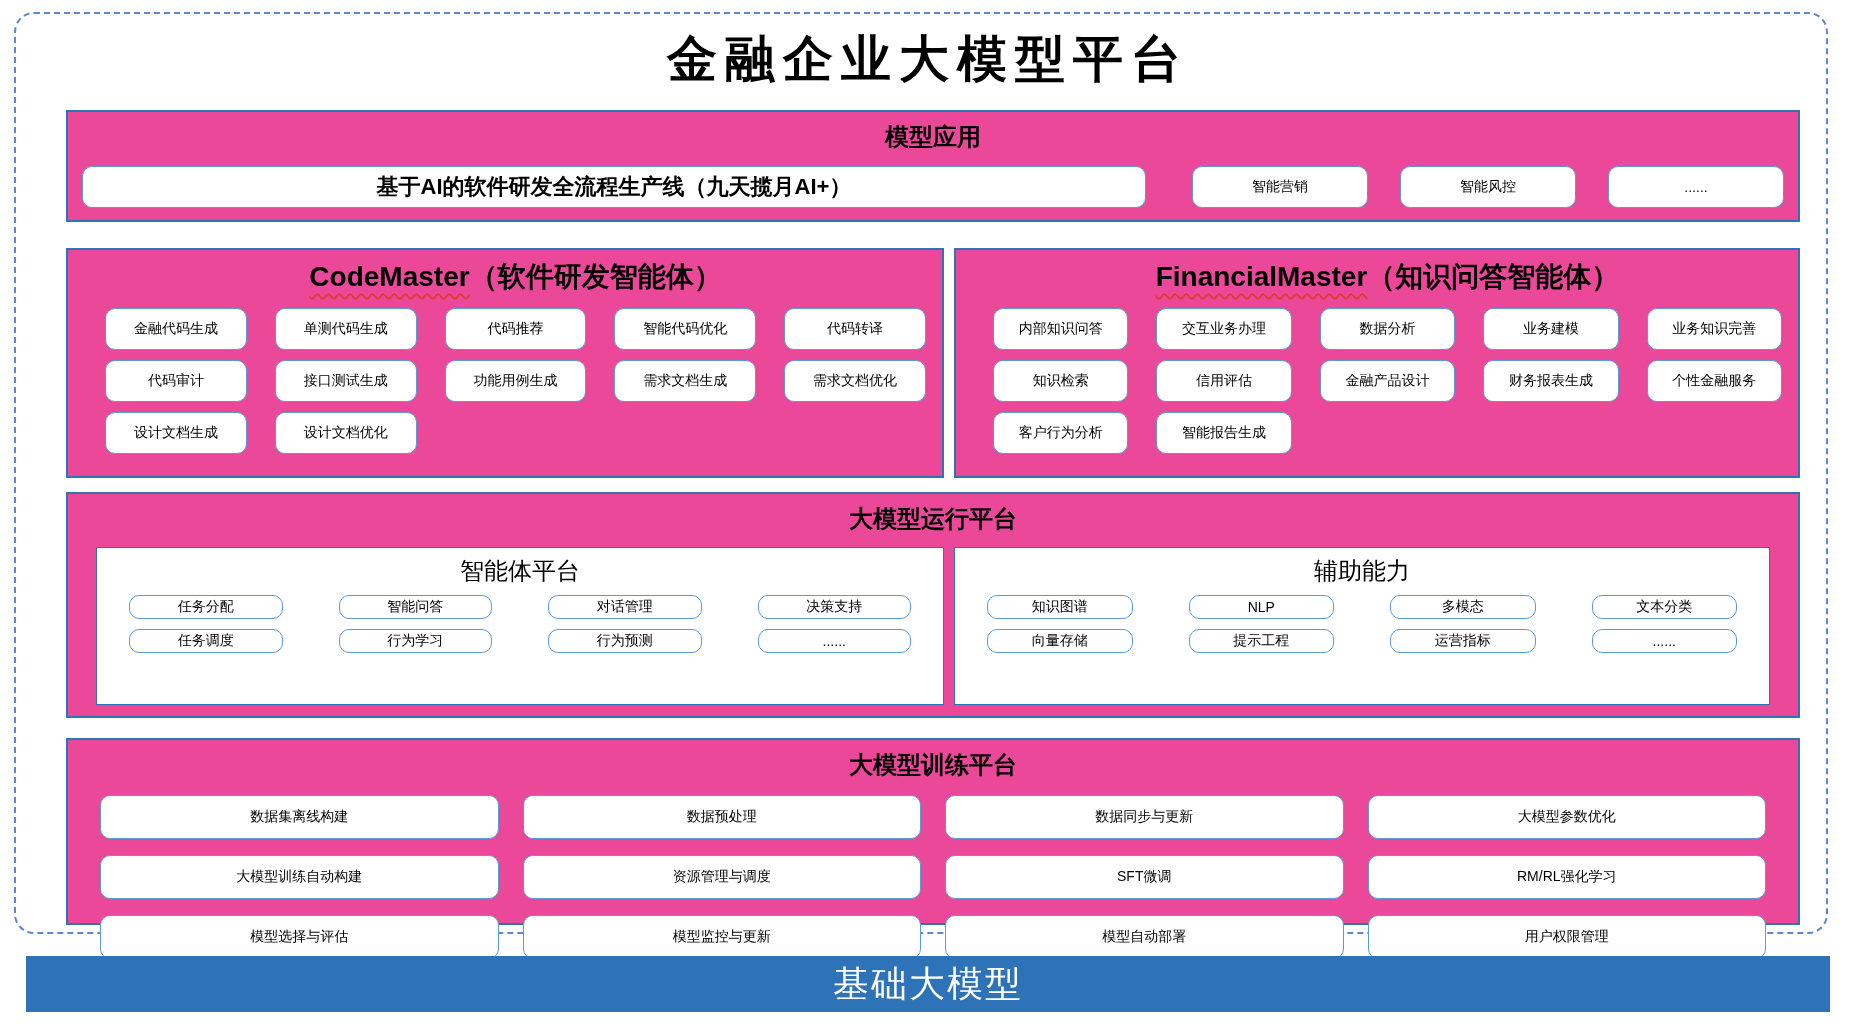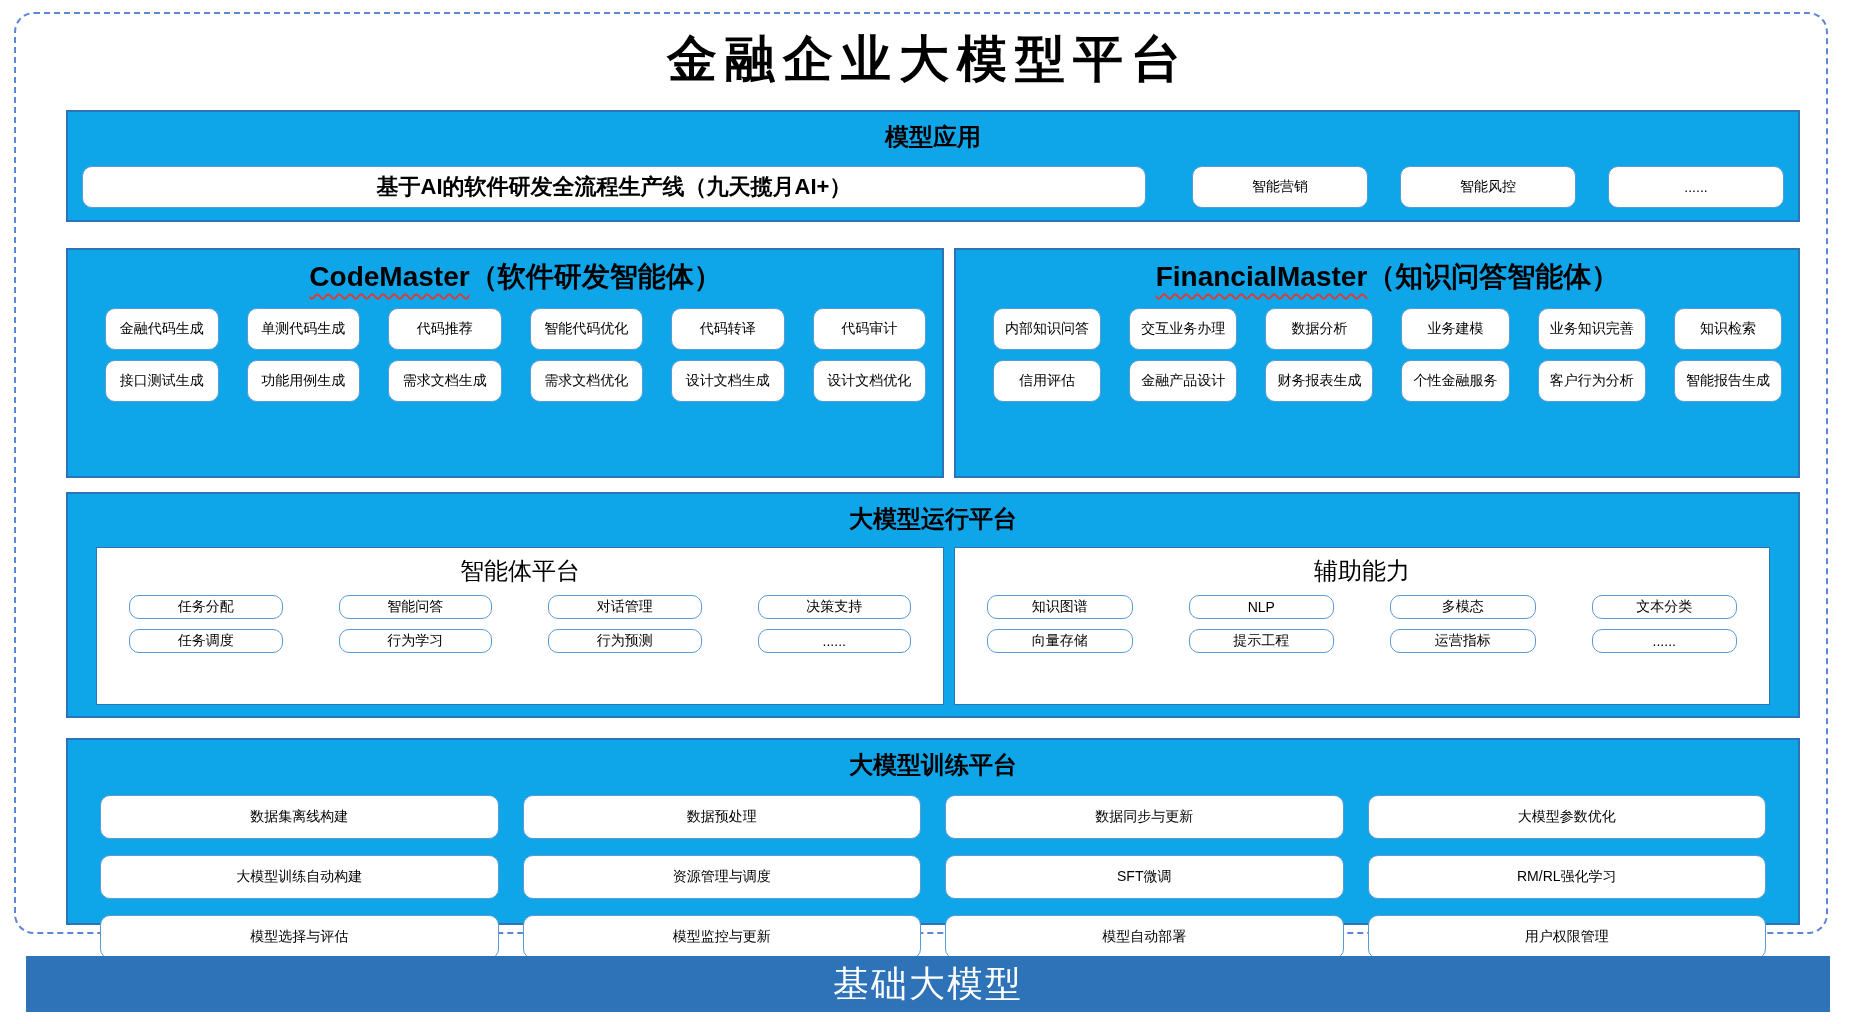--- a/index.html
+++ b/index.html
@@ -12,21 +12,21 @@
     position:absolute; left:14px; top:12px; width:1814px; height:922px;
     border:2px dashed #5b87d5; border-radius:20px;
     box-sizing:border-box;
   }
   .page-title {
     position:absolute; left:0; top:26px; width:100%;
     text-align:center; font-family:"DejaVu Serif", serif;
     font-size:50px; font-weight:700; letter-spacing:8px;
   }
   .sec {
-    position:absolute; border:2px solid #2e74b5; box-sizing:border-box; background:#0ea5e9;
+    position:absolute; border:2px solid #2e74b5; box-sizing:border-box; background:#ec4899;
   }
   .sec-header {
     text-align:center; font-weight:700; font-size:24px; padding-top:9px;
   }
   
   .sec-app { left:66px; top:110px; width:1734px; height:112px; }
   .app-row { display:flex; align-items:flex-end; padding:0 14px; margin-top:13px; gap:46px; }
   .chip {
     border:1.5px solid #5b9bd5; border-radius:10px; height:42px;
     display:flex; align-items:center; justify-content:center;
@@ -40,21 +40,21 @@
   .master { top:248px; height:230px;padding-left:21px; }
   .master-code { left:66px; width:878px; }
   .master-fin  { left:954px; width:846px; }
   .master-title { text-align:center; font-weight:700; font-size:28px; padding-top:8px; }
   .wavy {
     text-decoration-line:underline; text-decoration-style:wavy;
     text-decoration-color:#e0392f; text-decoration-thickness:2px;
     text-underline-offset:7px; text-decoration-skip-ink:none;
   }
   .grid4 {
-    display:grid; grid-template-columns:repeat(6,1fr);
+    display:grid; grid-template-columns:repeat(5,1fr);
     column-gap:28px; row-gap:10px; padding:12px 16px 0 16px;
   }
   
   .sec-runtime { left:66px; top:492px; width:1734px; height:226px; }
   .runtime-inner { display:flex; gap:10px; padding:0 28px; margin-top:12px; }
   .inner-box {
     border:1.5px solid #2e74b5; box-sizing:border-box; height:158px; background:#fff;
   }
   .inner-left { flex:0 0 848px; }
   .inner-right { flex:1; }

